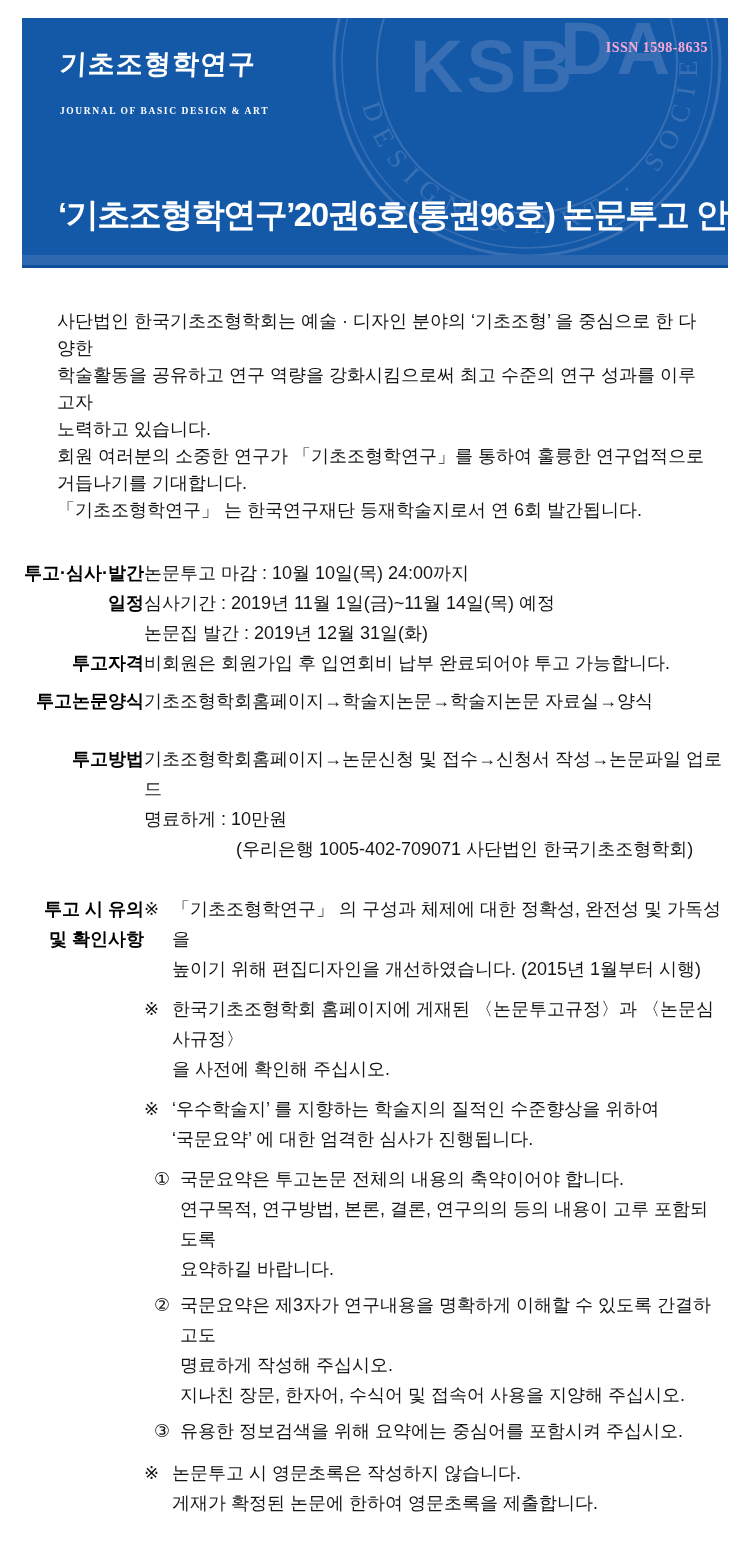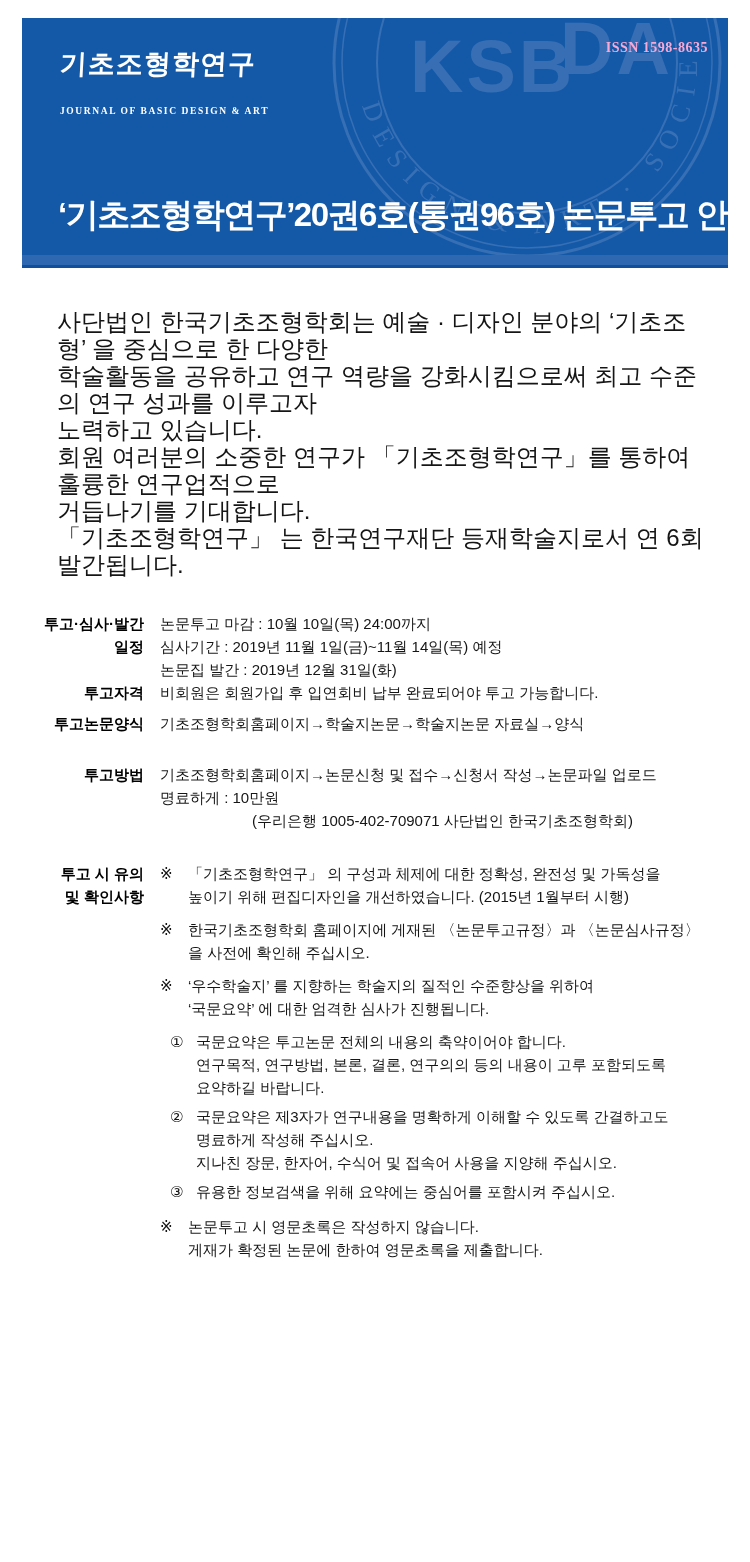--- a/index.html
+++ b/index.html
@@ -41,25 +41,25 @@
   }
   .strip{
     position:absolute;left:0;right:0;bottom:0;height:13px;z-index:1;
     background:#2e68b0;border-bottom:3px solid #0f4f9b;box-sizing:border-box;
   }
 
   
   main{padding:0 28px 0 22px;}
   .intro{
     margin:40px 10px 0 35px;
-    font-size:24px;line-height:27px;white-space:pre-line;
+    font-size:18px;line-height:27px;white-space:pre-line;
   }
   .row{
-    display:grid;grid-template-columns:122px 1fr;column-gap:16px;
-    font-size:15px;line-height:23px;
+    display:grid;grid-template-columns:122px 1fr;column-gap:0;
+    font-size:18px;line-height:30px;
   }
   .lbl{
     text-align:right;font-weight:bold;white-space:pre-line;color:#000;
   }
   .content{min-width:0;}
   .line{white-space:pre-line;}
   .bank{padding-left:92px;}
 
   .mt-schedule{margin-top:34px;}
   .mt-qual{}

